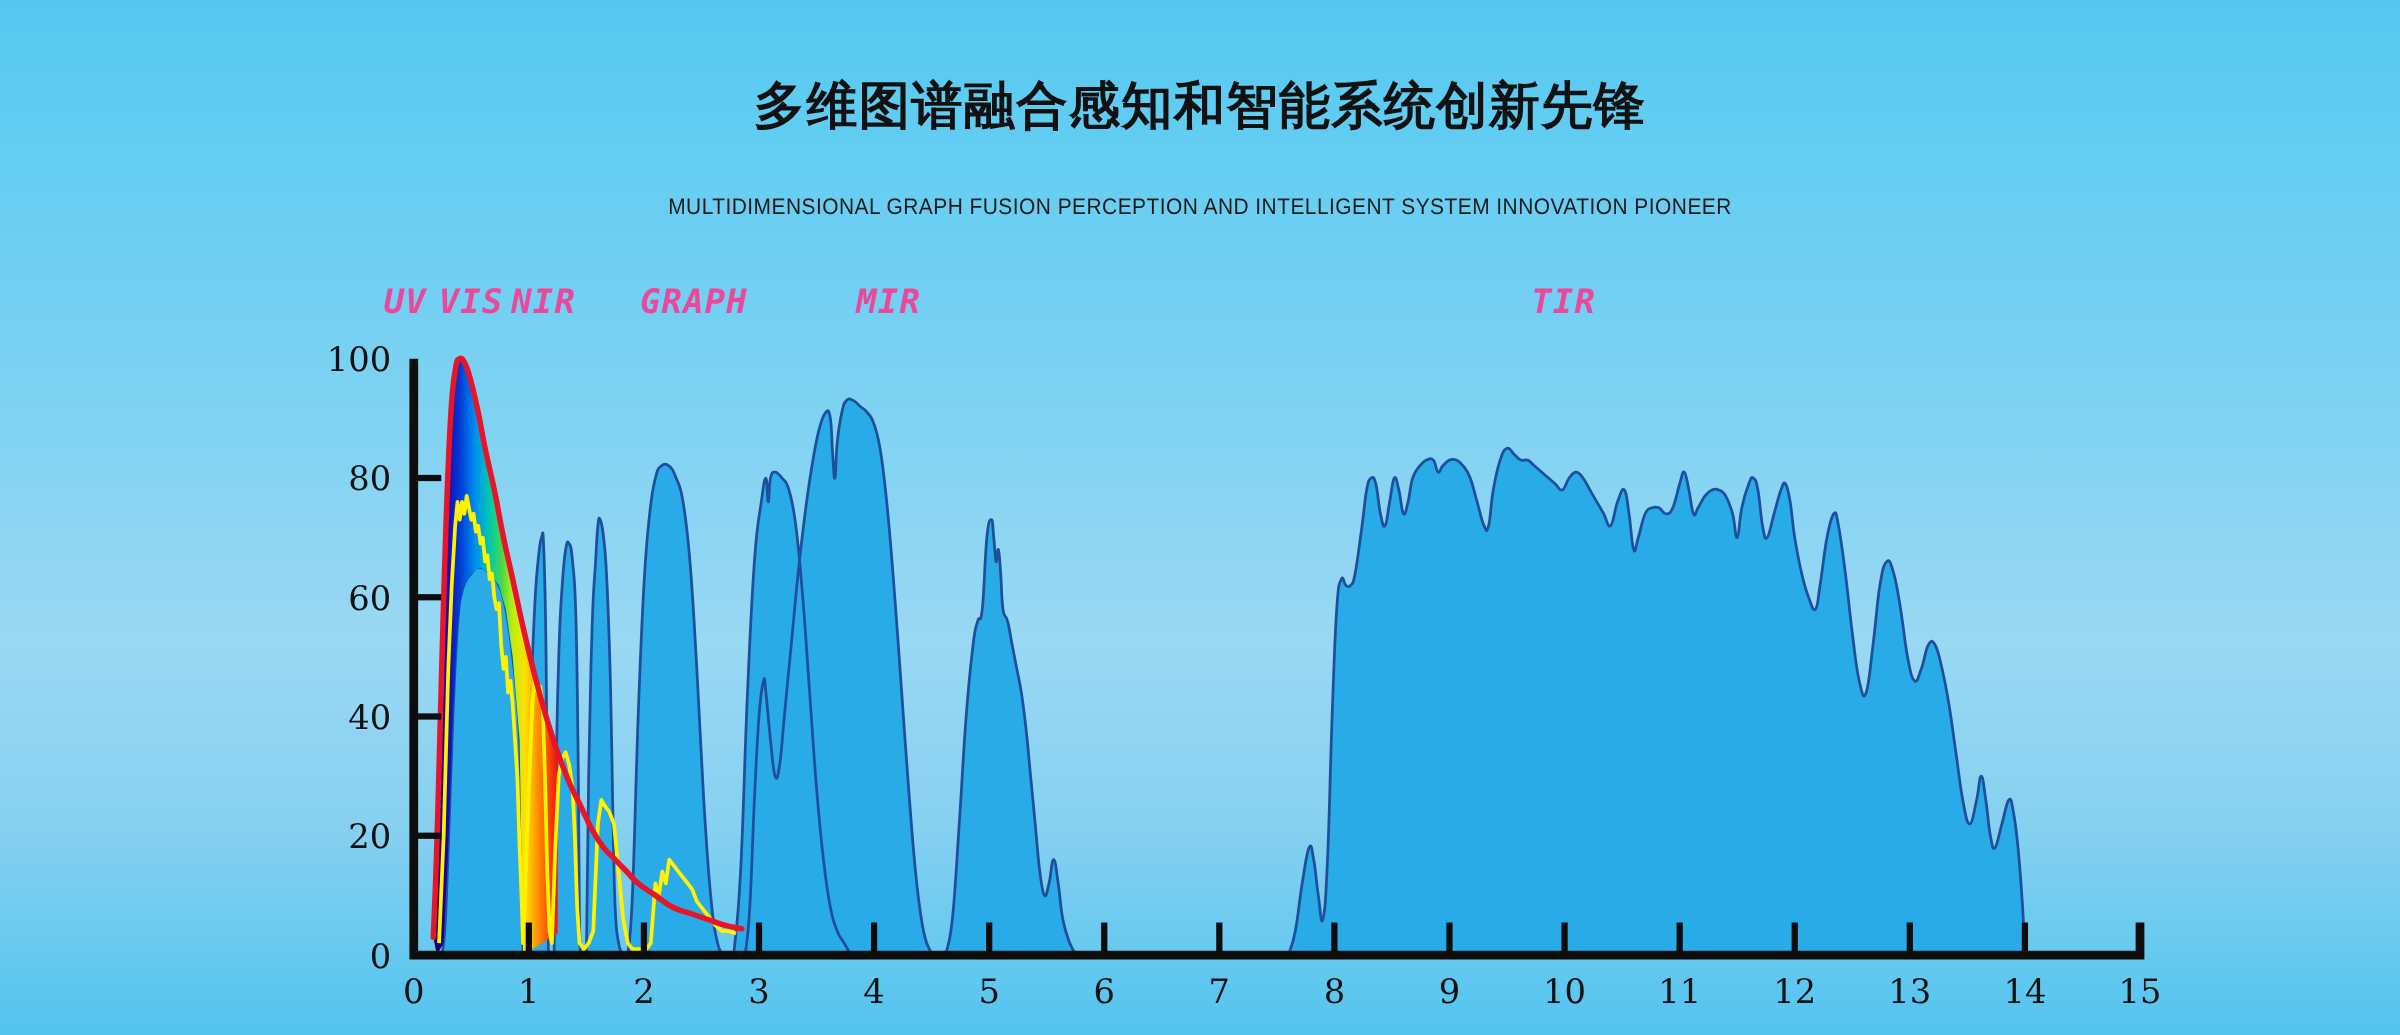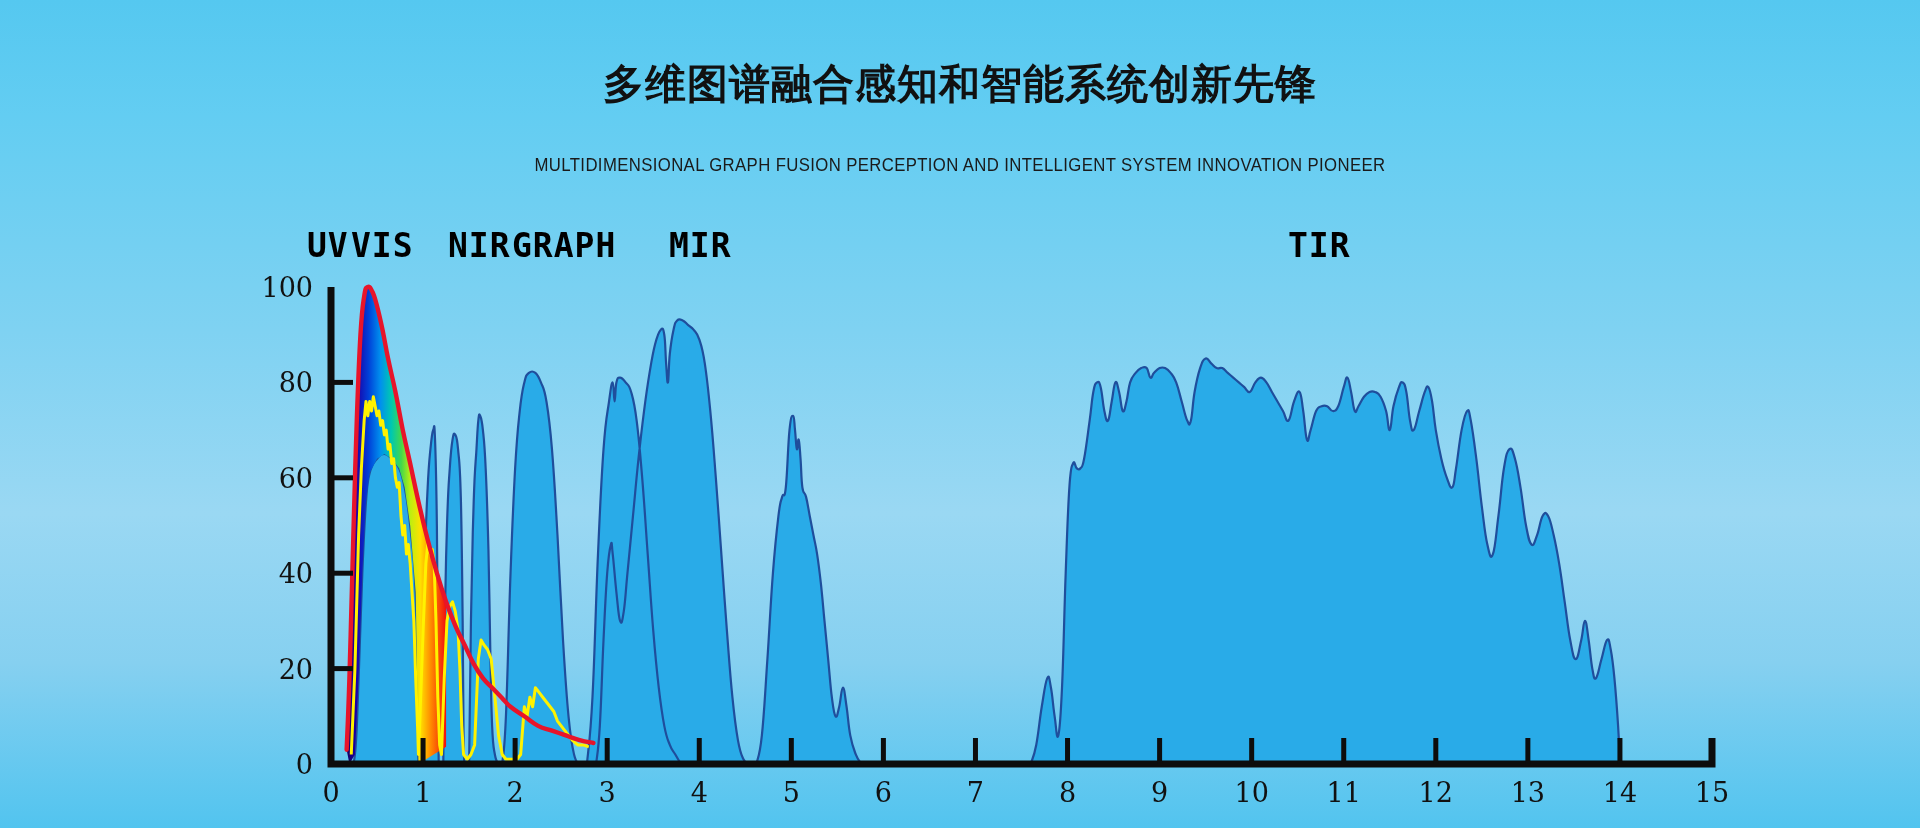--- a/index.html
+++ b/index.html
@@ -35,48 +35,49 @@
     letter-spacing:0.4px;
     color:#1a1a1a;
     white-space:nowrap;
     transform:scaleX(.93);
   }
 
   .bandlabel{
     position:absolute;
     font-family:"DejaVu Sans Mono","Liberation Mono",monospace;
     font-weight:bold;
-    font-size:33px;
-    color:#000000;
+    font-size:27px;
+    color:#ec4899;
     letter-spacing:1px;
     white-space:nowrap;
+    font-style:italic;
   }
 
   svg.chart{position:absolute;left:0;top:0;width:1920px;height:828px;}
   .axisline{stroke:#0d0d0d;stroke-width:7;stroke-linecap:butt;fill:none;}
   .tick{stroke:#0d0d0d;stroke-width:5;}
   .ticklabel{
     font-family:"DejaVu Serif","Liberation Serif",serif;
     font-size:27px;fill:#111;
   }
 </style>
 </head>
 <body>
 
 <div id="stage">
 
   <div class="title">多维图谱融合感知和智能系统创新先锋</div>
   <div class="subtitle">MULTIDIMENSIONAL GRAPH FUSION PERCEPTION AND INTELLIGENT SYSTEM INNOVATION PIONEER</div>
 
   <div class="bandlabel" style="left:307px;top:226px">UV</div>
   <div class="bandlabel" style="left:351px;top:226px">VIS</div>
-  <div class="bandlabel" style="left:448px;top:226px">NIR</div>
+  <div class="bandlabel" style="left:409px;top:226px">NIR</div>
   <div class="bandlabel" style="left:512px;top:226px">GRAPH</div>
-  <div class="bandlabel" style="left:669px;top:226px">MIR</div>
-  <div class="bandlabel" style="left:1288px;top:226px">TIR</div>
+  <div class="bandlabel" style="left:685px;top:226px">MIR</div>
+  <div class="bandlabel" style="left:1225px;top:226px">TIR</div>
 
   <svg class="chart" viewBox="0 0 1920 828" preserveAspectRatio="none">
     <defs>
       <linearGradient id="visgrad" x1="0" y1="0" x2="1" y2="0">
         <stop offset="0.00" stop-color="#140060"></stop>
         <stop offset="0.10" stop-color="#1a00a8"></stop>
         <stop offset="0.22" stop-color="#0040d8"></stop>
         <stop offset="0.34" stop-color="#0090ee"></stop>
         <stop offset="0.45" stop-color="#00c8b0"></stop>
         <stop offset="0.55" stop-color="#44d84a"></stop>

